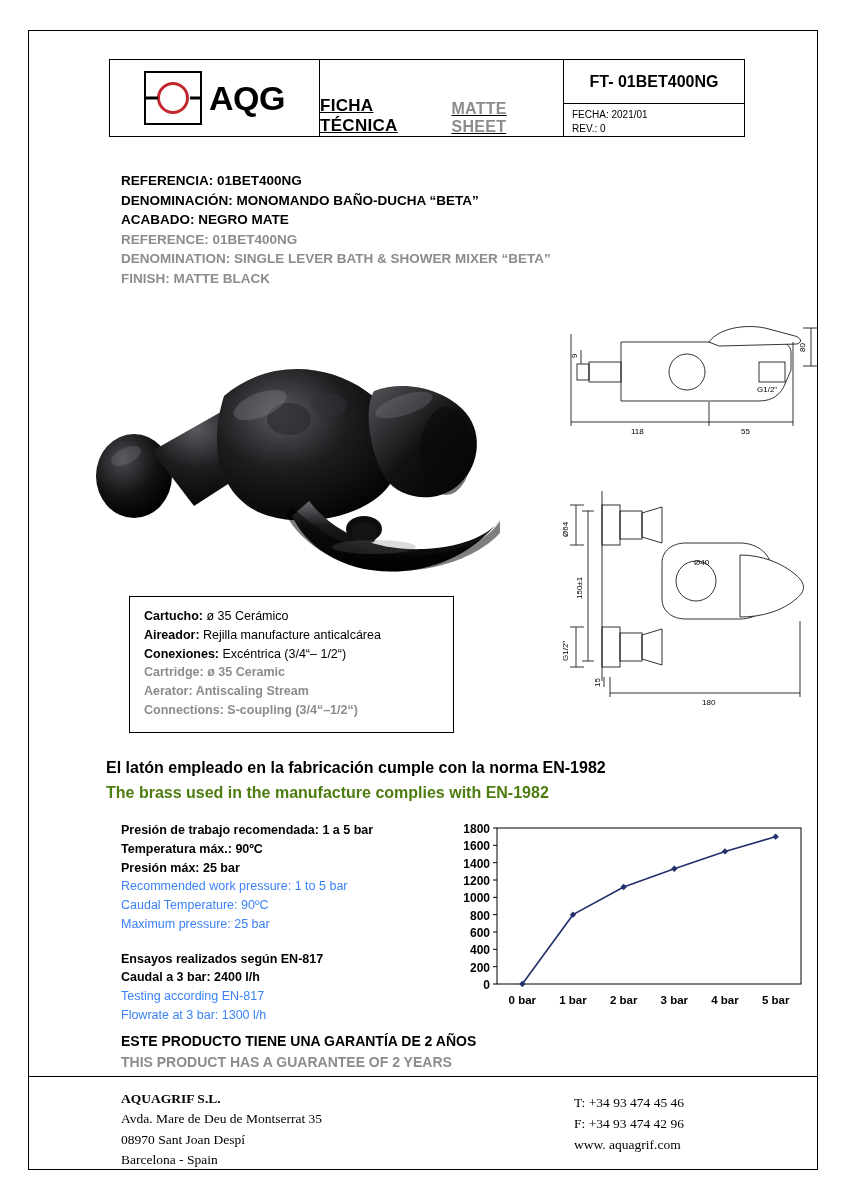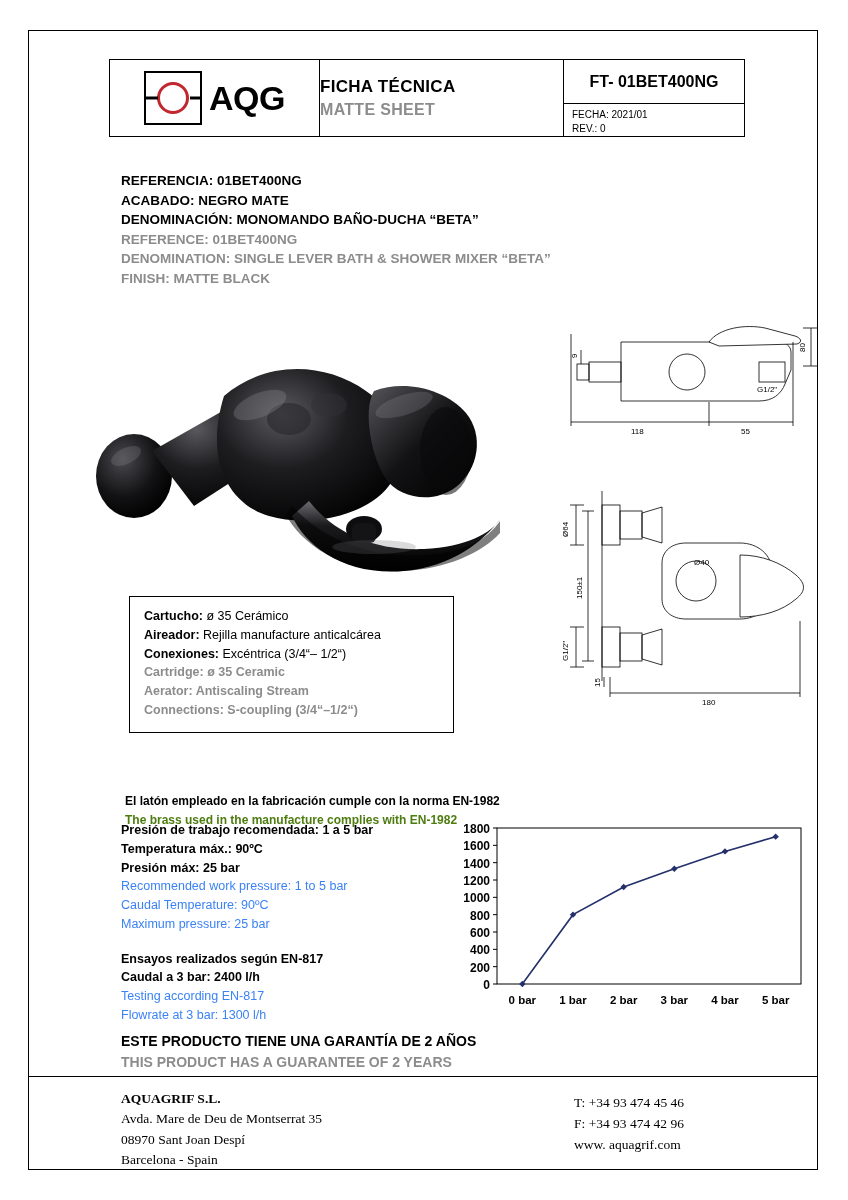--- a/index.html
+++ b/index.html
@@ -80,25 +80,26 @@
   }
   .logo-text {
     font-size: 34px;
     font-weight: bold;
     letter-spacing: -0.5px;
     font-family: "Liberation Sans", sans-serif;
   }
   .title-cell {
     flex: 1;
     display: flex;
-    flex-direction: column;
-    align-items: flex-start;
+    flex-direction: row;
+    align-items: flex-end;
     justify-content: center;
     border-right: 1.5px solid #000;
     box-sizing: border-box;
+    text-decoration: underline;
   }
   .title-es {
     font-size: 17px;
     font-weight: bold;
     letter-spacing: 0.3px;
   }
   .title-en {
     font-size: 16px;
     font-weight: bold;
     color: #8c8c8c;
@@ -179,25 +180,24 @@
   }
   .specs .es b { font-weight: bold; }
   .specs .en {
     color: #8c8c8c;
     font-weight: bold;
   }
 
   
   .norm {
     position: absolute;
-    left: 96px;
+    left: 77px;
     top: 725px;
-    font-size: 12px;
+    font-size: 16px;
     line-height: 1.55;
-    margin-top: 36px;
   }
   .norm .es { font-weight: bold; }
   .norm .en { font-weight: bold; color: #4d7c0f; }
 
   
   .pressure {
     position: absolute;
     left: 92px;
     top: 790px;
     font-size: 12.5px;
@@ -279,22 +279,22 @@
       <div class="ref-code">FT- 01BET400NG</div>
       <div class="ref-meta">
         <div>FECHA: 2021/01</div>
         <div>REV.: 0</div>
       </div>
     </div>
   </div>
 
   <div class="refblock">
     <div class="es">REFERENCIA: 01BET400NG</div>
+    <div class="es">DENOMINACIÓN: MONOMANDO BAÑO-DUCHA “BETA”</div>
     <div class="es">ACABADO: NEGRO MATE</div>
-    <div class="es">DENOMINACIÓN: MONOMANDO BAÑO-DUCHA “BETA”</div>
     <div class="en">REFERENCE: 01BET400NG</div>
     <div class="en">DENOMINATION: SINGLE LEVER BATH &amp; SHOWER MIXER “BETA”</div>
     <div class="en">FINISH: MATTE BLACK</div>
   </div>
 
   <div class="photo">
     <svg width="430" height="290" viewBox="0 0 430 290">
       <defs>
         <radialGradient id="gBody" cx="35%" cy="30%" r="80%">
           <stop offset="0%" stop-color="#5a5a5e"></stop>

